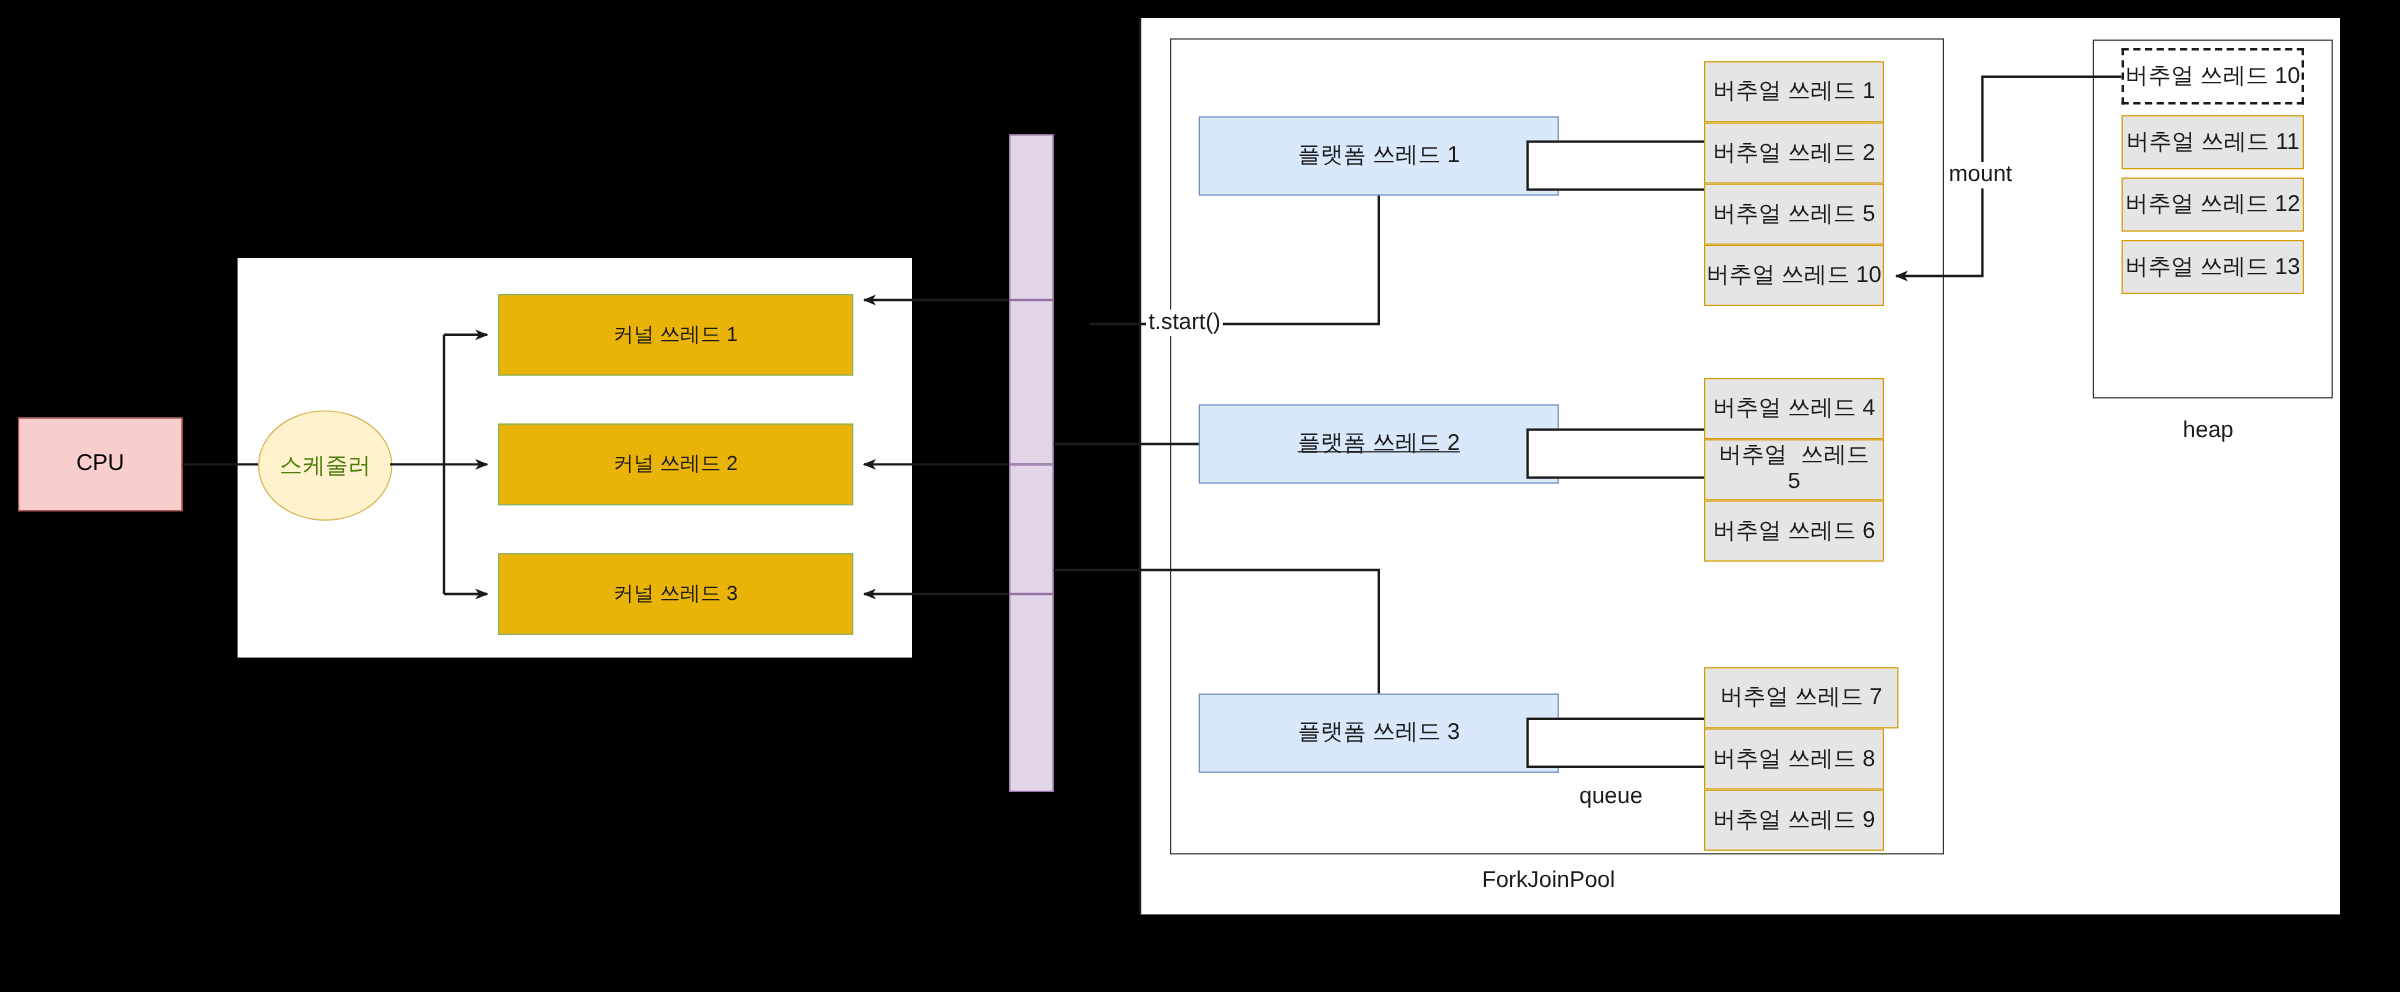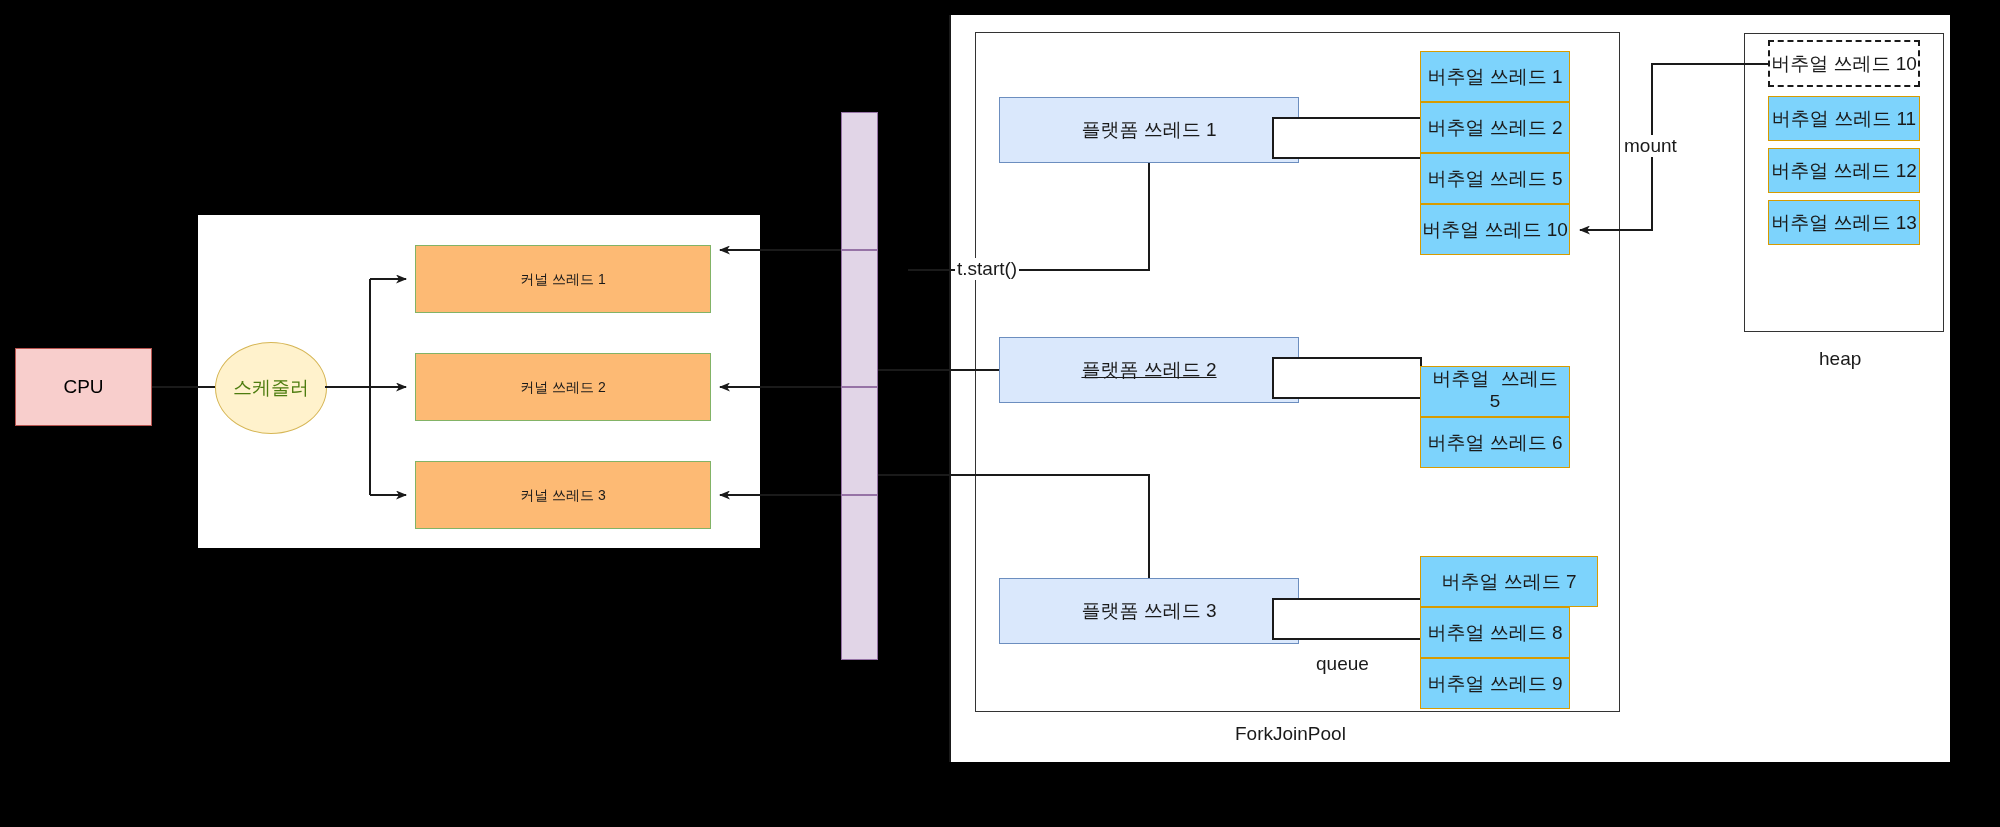--- a/index.html
+++ b/index.html
@@ -6,25 +6,25 @@
   body{width:2000px;height:827px;overflow:hidden;font-family:"Liberation Sans","DejaVu Sans",sans-serif;}
   #stage{position:relative;width:2000px;height:827px;background:#000;}
 
   .panel{position:absolute;background:#ffffff;}
 
   .box{position:absolute;box-sizing:border-box;display:flex;align-items:center;justify-content:center;
        text-align:center;line-height:1.15;}
 
   
   .cpu-box{background:#f8cecc;border:1.6px solid #b85450;font-size:19px;color:#000000;}
-  .kernel-box{background:#fdba74;border:1.6px solid #82b366;font-size:14px;color:#1a1a1a;}
+  .kernel-box{background:#eab308;border:1.6px solid #82b366;font-size:17px;color:#1a1a1a;}
   .sched-ellipse{position:absolute;background:#fff2cc;border:1.6px solid #d6b656;border-radius:50%;
        display:flex;align-items:center;justify-content:center;font-size:19px;color:#4d7c0f;}
   .plat-box{background:#dae8fc;border:1.6px solid #6c8ebf;font-size:19px;color:#1a1a1a;}
-  .vt-box{background:#7dd3fc;border:1.6px solid #d79b00;font-size:19px;color:#1a1a1a;}
+  .vt-box{background:#e5e5e5;border:1.6px solid #d79b00;font-size:19px;color:#1a1a1a;}
   .vt-dashed{background:#ffffff;border:2.2px dashed #1a1a1a;font-size:19px;color:#1a1a1a;}
   .queue-box{background:#ffffff;border:2.2px solid #1a1a1a;}
   .plain-box{position:absolute;box-sizing:border-box;border:1.6px solid #333333;background:transparent;}
   .purple-seg{position:absolute;box-sizing:border-box;background:#e1d5e7;border:1.6px solid #9673a6;}
 
   .lbl{position:absolute;font-size:19px;color:#1a1a1a;white-space:nowrap;}
   .lbl-white-bg{background:#ffffff;padding:0 2px;}
 
   svg.overlay{position:absolute;left:0;top:0;width:2000px;height:827px;overflow:visible;pointer-events:none;}
   .ln{stroke:#1a1a1a;stroke-width:2;fill:none;}
@@ -81,33 +81,36 @@
   </div>
   <div class="box vt-box" style="left:1420px;top:204px;width:150px;height:51px;">
     <span>버추얼 쓰레드 10</span>
   </div>
 
   <div class="box plat-box" style="left:999px;top:337px;width:300px;height:66px;text-decoration:underline;">
     <span>플랫폼 쓰레드 2</span>
   </div>
   <div class="box queue-box" style="left:1272px;top:357px;width:150px;height:42px;"></div>
 
+  <div class="box vt-box" style="left:1420px;top:315px;width:150px;height:51px;">
+    <span>버추얼 쓰레드 4</span>
+  </div>
   <div class="box vt-box" style="left:1420px;top:366px;width:150px;height:51px;font-family:Liberation Mono, monospace;">
     <span>버추얼 쓰레드 5</span>
   </div>
   <div class="box vt-box" style="left:1420px;top:417px;width:150px;height:51px;">
     <span>버추얼 쓰레드 6</span>
   </div>
 
   <div class="box plat-box" style="left:999px;top:578px;width:300px;height:66px;">
     <span>플랫폼 쓰레드 3</span>
   </div>
   <div class="box queue-box" style="left:1272px;top:598px;width:150px;height:42px;"></div>
 
-  <div class="box vt-box" style="left:1420px;top:556px;width:178px;height:51px;">
+  <div class="box vt-box" style="left:1420px;top:556px;width:162px;height:51px;">
     <span>버추얼 쓰레드 7</span>
   </div>
   <div class="box vt-box" style="left:1420px;top:607px;width:150px;height:51px;">
     <span>버추얼 쓰레드 8</span>
   </div>
   <div class="box vt-box" style="left:1420px;top:658px;width:150px;height:51px;">
     <span>버추얼 쓰레드 9</span>
   </div>
 
   <div class="lbl" style="left:1316px;top:653px;">queue</div>

